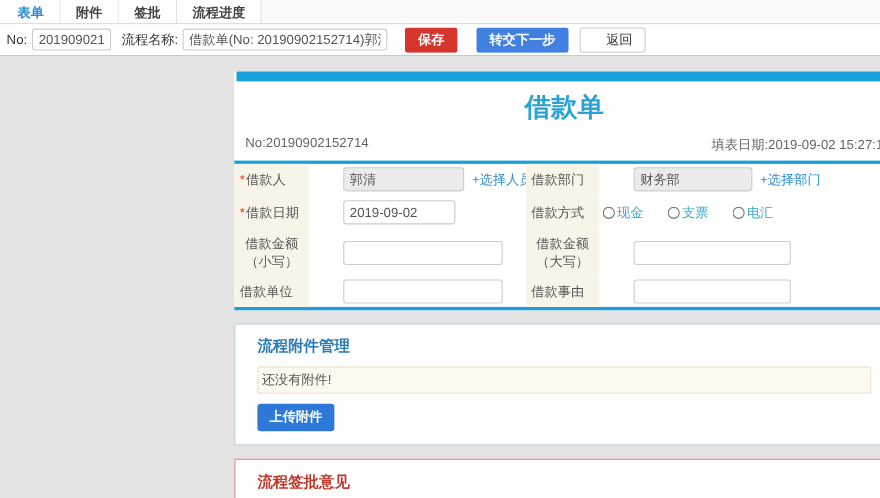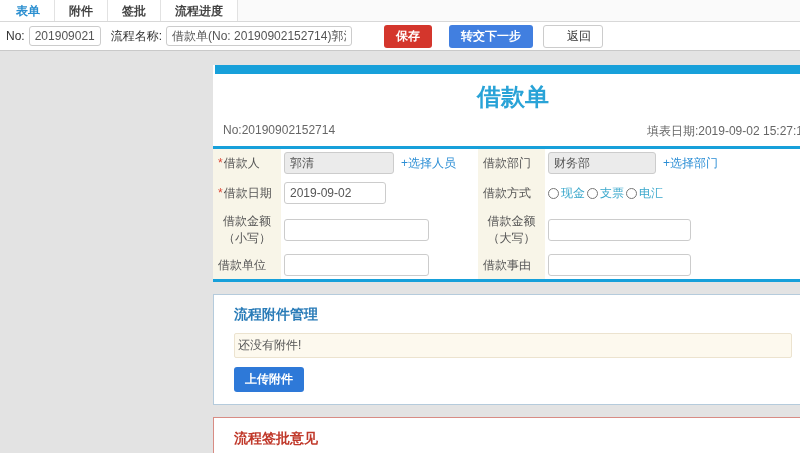--- a/index.html
+++ b/index.html
@@ -15,46 +15,46 @@
   
   .cmdbar { background:#fff; border-bottom:1px solid #c9c9c9; height:29px; padding:4px 6px;
             display:flex; align-items:center; font-size:12px; color:#333; }
   .cmdbar label { margin-right:4px; white-space:nowrap; }
   .txt { height:20px; border:1px solid #ccc; border-radius:3px; padding:0 5px;
          font-size:12px; color:#555; background:#fff; }
   .no-input { width:72px; margin-right:10px; }
   .name-input { width:186px; }
   .btn { font-size:12px; padding:4px 11px; border-radius:3px; border:1px solid transparent;
          cursor:pointer; font-weight:bold; line-height:13px; }
-  .btn-save { background:#d4362c; color:#fff; margin-left:32px; }
+  .btn-save { background:#d4362c; color:#fff; margin-left:16px; }
   .btn-next { background:#417fe0; color:#fff; margin-left:17px; }
   .btn-back { background:#fff; border-color:#ccc; color:#333; margin-left:10px; font-weight:normal;padding-left:23px; }
 
   
   .main { padding:12px 0 0 213px; }
   .panel-form { width:600px; background:#fff; }
   .blue-bar { height:9px; background:#17a0da; margin:2px 2px 0; }
   .form-title { text-align:center; font-size:24px; color:#29a3d7; padding:7px 0 3px; font-weight:600; }
   .no-date { display:flex; justify-content:space-between; padding:7px 10px 6px;
              font-size:12px; color:#666; border-bottom:3px solid #17a0da;
              white-space:nowrap; overflow:hidden; }
 
   .ftable { display:grid; grid-template-columns:68px 197px 67px 1fr;
             border-bottom:3px solid #17a0da; font-size:12px; color:#555; }
   .lcell { background:#f8f5e8; display:flex; align-items:center; 
            text-align:center; padding:4px 5px; }
   .fcell { display:flex; align-items:center; padding:3px 2px 3px 3px; gap:7px; }
   .r1 { min-height:28px; } .r2 { min-height:32px; } .r3 { min-height:38px; } .r4 { min-height:28px; }
   .req { color:#d43; margin-right:1px; }
   .finput { height:22px; border:1px solid #ccc; border-radius:3px; padding:0 5px;
-            font-size:12px; color:#555; background:#fff; }
+            font-size:12px; color:#555; background:#fff;margin-left:28px; }
   .ro { background:#ebebeb; }
   .w110 { width:110px; } .w102 { width:102px; } .w145 { width:145px; } .w108 { width:108px; } .w143 { width:143px; }
   .sel-link { color:#2b8ed5; font-size:12px; text-decoration:none; white-space:nowrap; }
-  .radio-group { display:flex; align-items:center; gap:2px; }
+  .radio-group { display:flex; align-items:center; gap:22px; }
   .radio-opt { display:inline-flex; align-items:center; gap:2px; color:#3aa8cc; font-size:12px; cursor:pointer; }
   .radio-opt input { width:11px; height:11px; margin:0; }
 
   
   .panel-attach { width:600px; background:#fff; border:1px solid #b5cbdc; margin-top:12px;
                   padding:11px 20px 12px; }
   .attach-title { color:#2a7cb8; font-size:14px; font-weight:bold; }
   .alert { margin-top:9px; background:#fdf9ee; border:1px solid #ece3cf; border-radius:2px;
            padding:4px 3px; font-size:12px; color:#555; line-height:15px; }
   .btn-upload { margin-top:9px; background:#2e79d8; color:#fff; font-size:12px; font-weight:bold;

